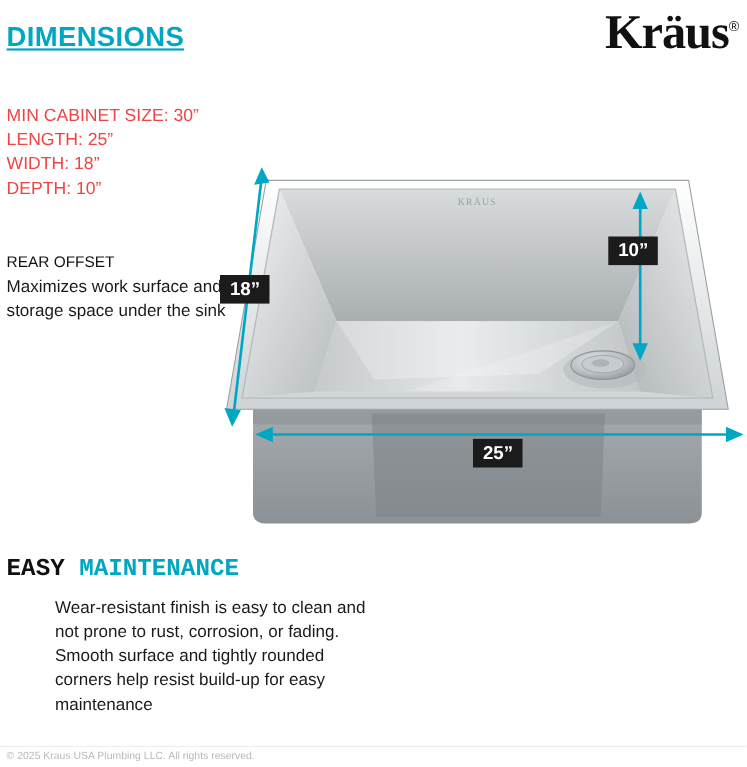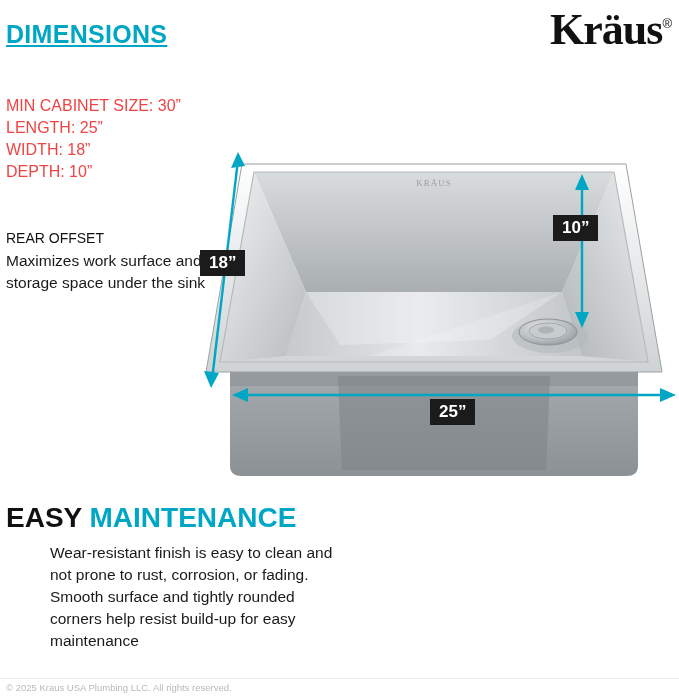--- a/index.html
+++ b/index.html
@@ -75,23 +75,24 @@
     line-height: 22px;
     color: #1a1a1a;
     margin-top: 2px;
   }
 
   
   .maint-heading {
     position: absolute;
     left: 6px;
     top: 505px;
-    font-size: 28px;
+    font-size: 22px;
     font-weight: bold;
     line-height: 26px;
+    font-family: Liberation Mono, monospace;
   }
   .maint-heading .black { color: #111; }
   .maint-heading .teal { color: #00a7c4; }
 
   .maint-body {
     position: absolute;
     left: 6px;
     top: 542px;
     width: 290px;
     font-size: 15.5px;

